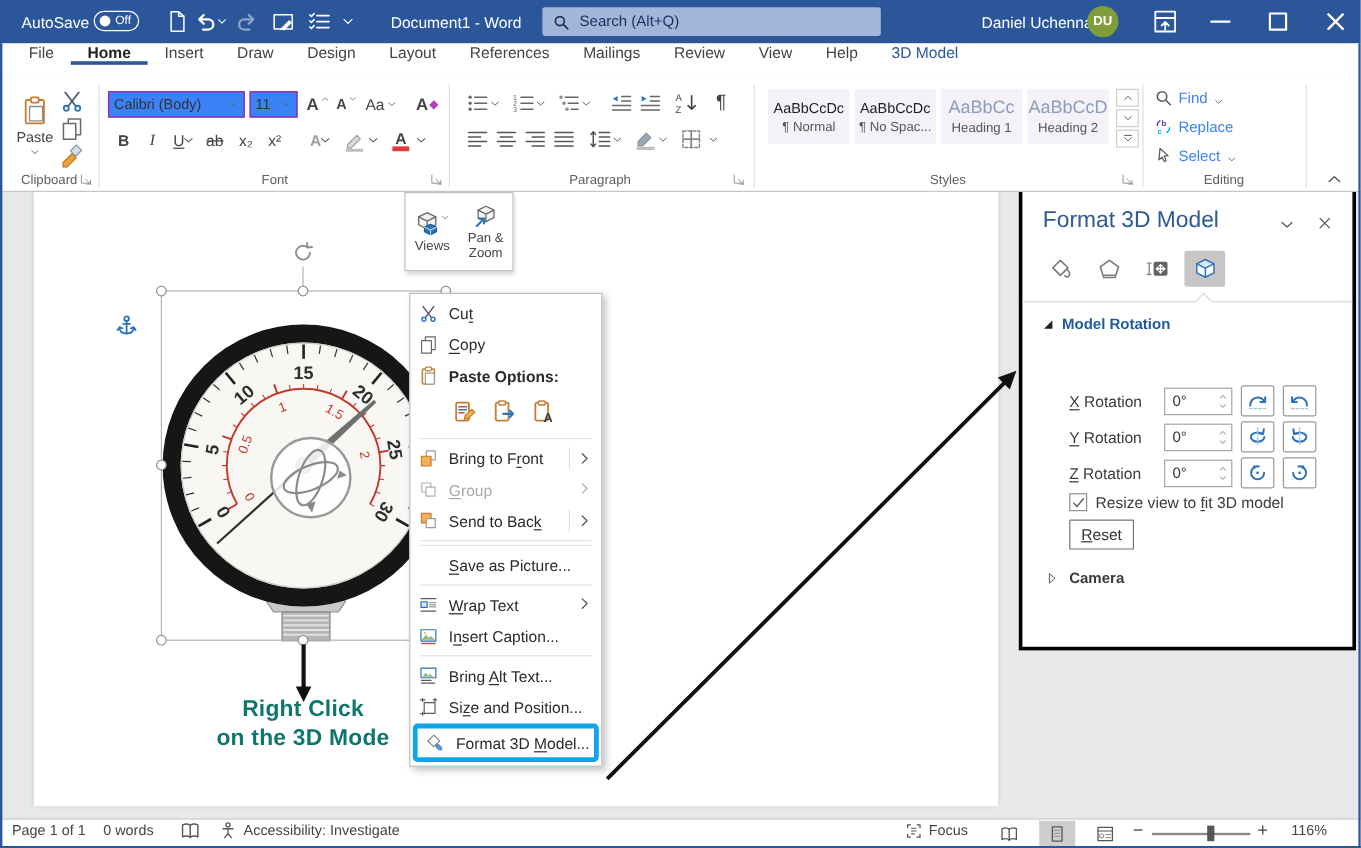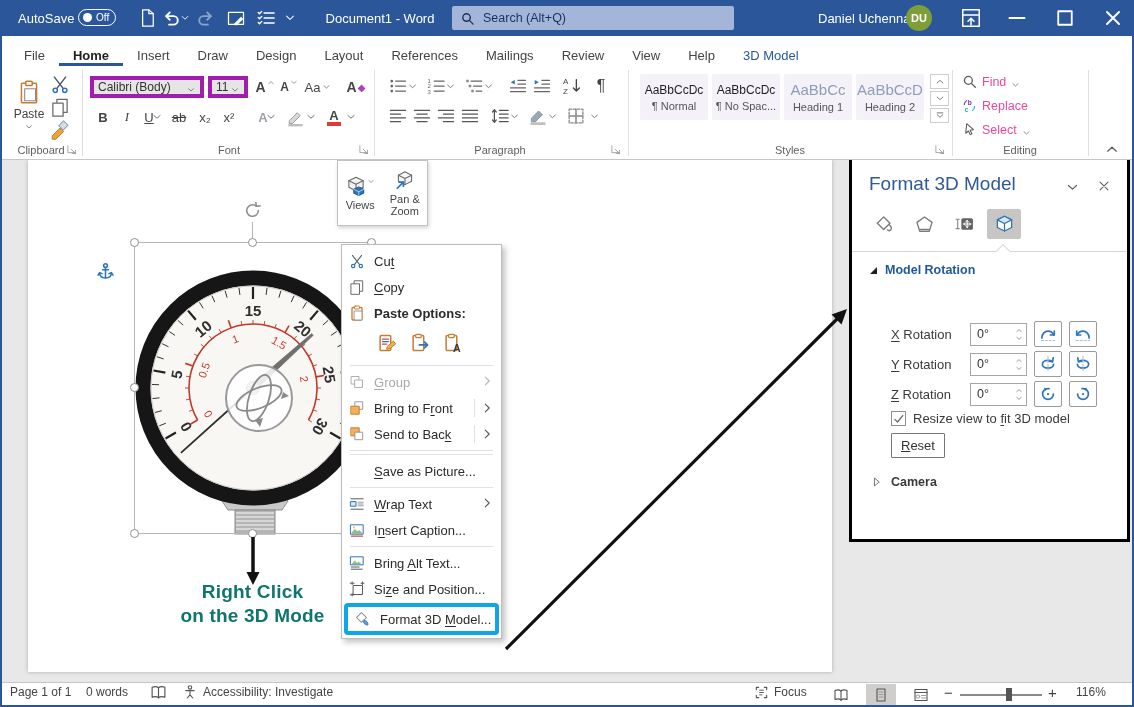--- a/index.html
+++ b/index.html
@@ -16,40 +16,40 @@
   #autosave-toggle .st{font-size:10px;color:#fff;}
   .qat{width:20px;height:20px;top:8px;position:absolute;}
   #doc-title{left:305px;width:150px;justify-content:center;font-size:13px;}
   #search-box{position:absolute;left:452px;top:6px;width:282px;height:24px;background:#a3b6da;border-radius:2px;display:flex;align-items:center;padding:0 8px;gap:8px;}
   #search-box input{border:none;background:transparent;outline:none;font-size:12.5px;color:#123a6d;width:220px;font-family:"Liberation Sans",sans-serif;}
   #search-box input::placeholder{color:#16325c;opacity:1;}
   #user-name{left:818px;font-size:13px;}
   #avatar{position:absolute;left:906px;top:5px;width:26px;height:26px;border-radius:50%;background:#7e9e3a;color:#fff;display:flex;align-items:center;justify-content:center;font-size:11px;font-weight:bold;}
   .winbtn{position:absolute;top:6px;width:26px;height:24px;display:flex;align-items:center;justify-content:center;}
   
-  #tabrow{position:absolute;left:0;top:36px;width:1134px;height:30px;background:#fff;display:flex;align-items:flex-end;padding-left:10px;z-index:20;}
+  #tabrow{position:absolute;left:0;top:36px;width:1134px;height:30px;background:#fff;display:flex;align-items:flex-start;padding-left:10px;z-index:20;}
   .tab{display:flex;align-items:center;padding:0 14px;font-size:13px;color:#444;border-bottom:3px solid transparent;cursor:default;}
   .tab.active{color:#222;font-weight:bold;border-bottom-color:#2b579a;}
   .tab.ctx{color:#2b579a;}
   #share-btn{position:absolute;right:14px;top:40px;display:flex;align-items:center;gap:5px;color:#2b579a;font-size:13px;border:1px solid #e1dfdd;border-radius:2px;padding:2px 9px;background:#fff;}
   
   #ribbon{position:absolute;left:0;top:66px;width:1134px;height:94px;background:#fff;border-bottom:1px solid #c8c6c4;z-index:20;}
   .gsep{position:absolute;top:4px;height:86px;width:1px;background:#e1dfdd;}
   .glabel{position:absolute;top:78px;font-size:11px;color:#605e5c;text-align:center;}
   .launch{position:absolute;top:78px;width:12px;height:12px;}
   .rb{position:absolute;display:flex;align-items:center;justify-content:center;border-radius:2px;color:#444;}
-  .combo{border:4px solid #a21caf;background:#e5e5e5;display:flex;align-items:flex-end;justify-content:space-between;padding:0 4px;font-size:12px;color:#333;}
+  .combo{border:1px solid #a21caf;background:#3b82f6;display:flex;align-items:center;justify-content:space-between;padding:0 4px;font-size:12px;color:#333;}
   .bigA{font-size:14px;font-weight:bold;color:#444;}
   .fmtbtn{font-size:13px;color:#444;width:22px;height:22px;display:flex;align-items:center;justify-content:center;}
   .style-tile{width:68px;height:46px;background:#f4f1f9;border-radius:2px;display:flex;flex-direction:column;align-items:center;justify-content:center;gap:3px;overflow:hidden;}
   .style-tile .prev{font-size:12px;color:#1f1f1f;white-space:nowrap;}
   .style-tile.h .prev{color:#8d9dba;font-size:15px;}
   .style-tile .sname{font-size:11px;color:#555;white-space:nowrap;}
   .garr{position:absolute;width:19px;height:15px;border:1px solid #d0cecd;background:#fff;display:flex;align-items:center;justify-content:center;}
-  .edrow{position:absolute;display:flex;align-items:flex-end;gap:5px;font-size:12.5px;color:#ec4899;}
+  .edrow{position:absolute;display:flex;align-items:flex-end;gap:5px;font-size:12.5px;color:#3b82f6;}
   
   #main{position:absolute;left:0;top:160px;width:1134px;height:522px;background:#e8e8e8;overflow:hidden;}
   #page{position:absolute;left:28px;top:0;width:804px;height:512px;background:#fff;box-shadow:0 0 4px rgba(0,0,0,.25);}
   #sel-box{position:absolute;left:134px;top:82px;width:238px;height:292px;border:1px solid #b5b5b5;}
   .handle{position:absolute;width:9px;height:9px;border-radius:50%;background:#fff;border:1.5px solid #8f8f8f;}
   #rot-stem{position:absolute;left:252px;top:62px;width:1px;height:20px;background:#b5b5b5;}
   #rotate-handle{position:absolute;left:242px;top:40px;width:21px;height:21px;}
   #anchor{position:absolute;left:96px;top:102px;width:19px;height:19px;}
   #gauge-wrap{position:absolute;left:133px;top:78px;width:242px;height:300px;}
   #caption{position:absolute;left:130px;top:420px;width:245px;text-align:center;font-size:19px;font-weight:bold;color:#0f766e;line-height:24px;letter-spacing:.2px;}
@@ -787,53 +787,53 @@
           <span class="icn">
             <svg xmlns="http://www.w3.org/2000/svg" viewBox="0 0 16 16" fill="none" stroke-linecap="round" stroke-linejoin="round">
               <rect x="2.5" y="2" width="8.5" height="12" rx="1" fill="#fff" stroke="#c77c33" stroke-width="1.2"></rect>
               <rect x="4.5" y="1" width="4.5" height="2.6" rx=".8" fill="#fff" stroke="#c77c33"></rect>
               <text x="8" y="15" font-size="8.5" font-weight="bold" fill="#3b3b3b" stroke="none" font-family="sans-serif">A</text>
             </svg>
           </span>
         </div>
       </div>
       <div class="msep"></div>
-      <div class="mrow mdisabled">
-        <span class="mico">
-          <span class="icn">
-            <svg xmlns="http://www.w3.org/2000/svg" viewBox="0 0 16 16" fill="none" stroke-linecap="round" stroke-linejoin="round">
-              <rect x="2.5" y="2.5" width="7.5" height="7.5" stroke="#b0b0b0"></rect>
-              <rect x="6" y="6" width="7.5" height="7.5" fill="#fff" stroke="#b0b0b0"></rect>
-            </svg>
-          </span>
-        </span>
-        <span class="mtxt"><span></span><u>G</u><span>roup</span></span>
-        <span><span class="icn msub">
-            <svg xmlns="http://www.w3.org/2000/svg" viewBox="0 0 16 16" fill="none" stroke-linecap="round" stroke-linejoin="round">
-              <path d="M6 3.5 10.5 8 6 12.5" stroke="#b5b5b5" stroke-width="1.3"></path>
-            </svg>
-          </span></span>
-      </div>
       <div class="mrow">
         <span class="mico">
           <span class="icn">
             <svg xmlns="http://www.w3.org/2000/svg" viewBox="0 0 16 16" fill="none" stroke-linecap="round" stroke-linejoin="round">
               <rect x="6.2" y="1.8" width="7.5" height="7.5" stroke="#9a9a9a"></rect>
               <rect x="2.2" y="6.2" width="8" height="8" fill="#f2b158" stroke="#c77c33"></rect>
             </svg>
           </span>
         </span>
         <span class="mtxt"><span>Bring to F</span><u>r</u><span>ont</span></span>
         <span class="msubsep">
           <span class="icn msub">
             <svg xmlns="http://www.w3.org/2000/svg" viewBox="0 0 16 16" fill="none" stroke-linecap="round" stroke-linejoin="round">
               <path d="M6 3.5 10.5 8 6 12.5" stroke="#5a5a5a" stroke-width="1.3"></path>
             </svg>
           </span>
         </span>
+      </div>
+      <div class="mrow mdisabled">
+        <span class="mico">
+          <span class="icn">
+            <svg xmlns="http://www.w3.org/2000/svg" viewBox="0 0 16 16" fill="none" stroke-linecap="round" stroke-linejoin="round">
+              <rect x="2.5" y="2.5" width="7.5" height="7.5" stroke="#b0b0b0"></rect>
+              <rect x="6" y="6" width="7.5" height="7.5" fill="#fff" stroke="#b0b0b0"></rect>
+            </svg>
+          </span>
+        </span>
+        <span class="mtxt"><span></span><u>G</u><span>roup</span></span>
+        <span><span class="icn msub">
+            <svg xmlns="http://www.w3.org/2000/svg" viewBox="0 0 16 16" fill="none" stroke-linecap="round" stroke-linejoin="round">
+              <path d="M6 3.5 10.5 8 6 12.5" stroke="#b5b5b5" stroke-width="1.3"></path>
+            </svg>
+          </span></span>
       </div>
       <div class="mrow">
         <span class="mico">
           <span class="icn">
             <svg xmlns="http://www.w3.org/2000/svg" viewBox="0 0 16 16" fill="none" stroke-linecap="round" stroke-linejoin="round">
               <rect x="2.2" y="1.8" width="8" height="8" fill="#f2b158" stroke="#c77c33"></rect>
               <rect x="6.2" y="6.2" width="7.5" height="7.5" fill="#fff" stroke="#9a9a9a"></rect>
             </svg>
           </span>
         </span>

